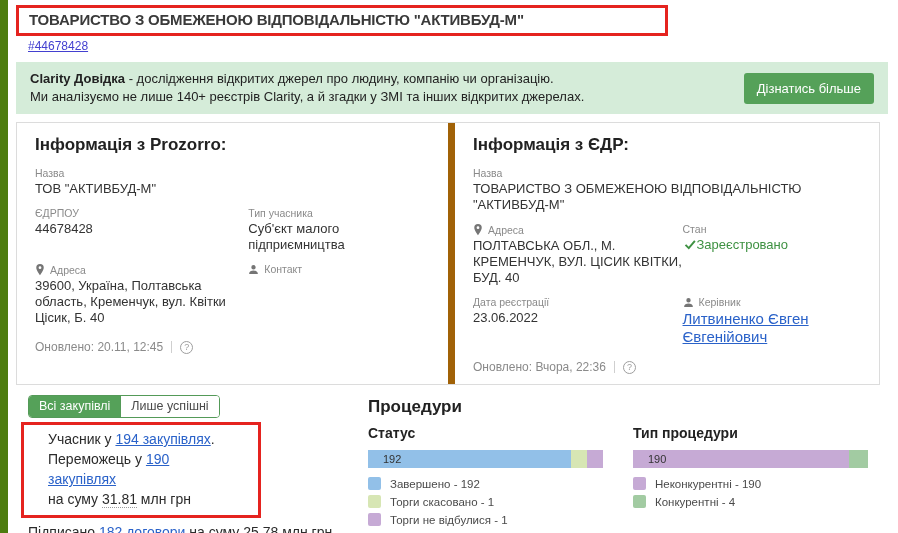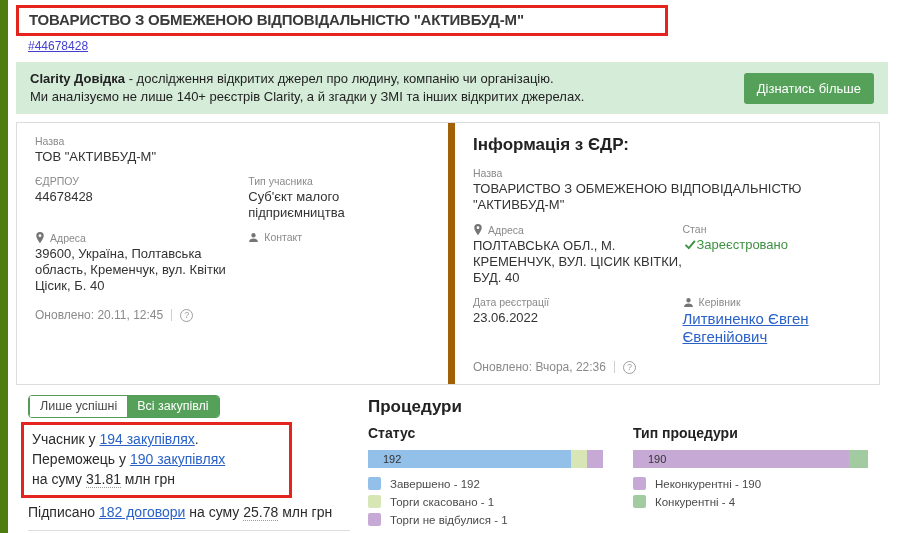--- a/index.html
+++ b/index.html
@@ -43,21 +43,21 @@
   .main-left { width:344px; flex:none; padding-left:12px; }
   .main-right { flex:1; padding-left:8px; padding-right:20px; }
 
   
   .btn-group { display:inline-flex; border:1px solid #549a58; border-radius:4px; overflow:hidden; }
   .btn-group .fbtn { font-family:inherit; font-size:12.5px; padding:3px 10px 4px; border:none; cursor:pointer; }
   .fbtn.active { background:#55a159; color:#fff; }
   .fbtn.inactive { background:#fff; color:#4a4a4a; border-left:1px solid #549a58; }
 
   
-  .stat-box { width:271px; margin:4px 0 3px -7px; padding:4px 8px 6px; font-size:14px; color:#2b2b2b; line-height:20px; }
+  .stat-box { width:240px; margin:4px 0 3px -7px; padding:4px 24px 6px; font-size:14px; color:#2b2b2b; line-height:20px; }
   .dotted { border-bottom:1px dotted #9a9a9a; }
   a.stat-link { color:#2a62c9; text-decoration:underline; }
   .signed-line { font-size:14px; color:#2b2b2b; margin:5px 0 8px; line-height:19px; }
   .divider { border:none; border-top:1px solid #ddd; margin:8px 0; width:322px; }
 
   
   .chart-title { font-size:17px; font-weight:bold; color:#222; margin:2px 0 8px; }
   .chart-grid { display:grid; grid-template-columns:1fr 1fr; column-gap:30px; }
   .chart h4 { font-size:14px; font-weight:bold; color:#222; margin-bottom:9px; }
   .hbar { display:flex; height:18px; width:100%; overflow:hidden; }
@@ -85,20 +85,21 @@
         <span class="banner-brand">Clarity Довідка</span><span> - дослідження відкритих джерел про людину, компанію чи організацію.</span><br>
         <span>Ми аналізуємо не лише 140+ реєстрів Clarity, а й згадки у ЗМІ та інших відкритих джерелах.</span>
       </div>
       <button class="banner-btn">Дізнатись більше</button>
     </div>
 
     
     <div class="card">
 
       <div class="card-col">
+        <h2>Інформація з Prozorro:</h2>
         <div class="field">
           <div class="field-label">Назва</div>
           <div class="field-value">ТОВ "АКТИВБУД-М"</div>
         </div>
         <div class="two-col">
           <div class="field">
             <div class="field-label">ЄДРПОУ</div>
             <div class="field-value">44678428</div>
           </div>
           <div class="field">
@@ -189,22 +190,22 @@
           <span class="help"></span>
         </div>
       </div>
     </div>
 
     
     <div class="main">
       <div class="main-left">
 
         <div class="btn-group">
+          <button class="fbtn active">Всі закупівлі</button>
           <button class="fbtn inactive">Лише успішні</button>
-          <button class="fbtn active">Всі закупівлі</button>
         </div>
 
         <div class="ann-box stat-box">
           <div><span>Учасник у </span><a class="stat-link" href="#">194 закупівлях</a><span>.</span></div>
           <div><span>Переможець у </span><a class="stat-link" href="#">190 закупівлях</a></div>
           <div><span>на суму </span><span class="dotted">31.81</span><span> млн грн</span></div>
         </div>
 
         <div class="signed-line"><span>Підписано </span><a class="stat-link" href="#">182 договори</a><span> на суму </span><span class="dotted">25.78</span><span> млн грн</span></div>
 

